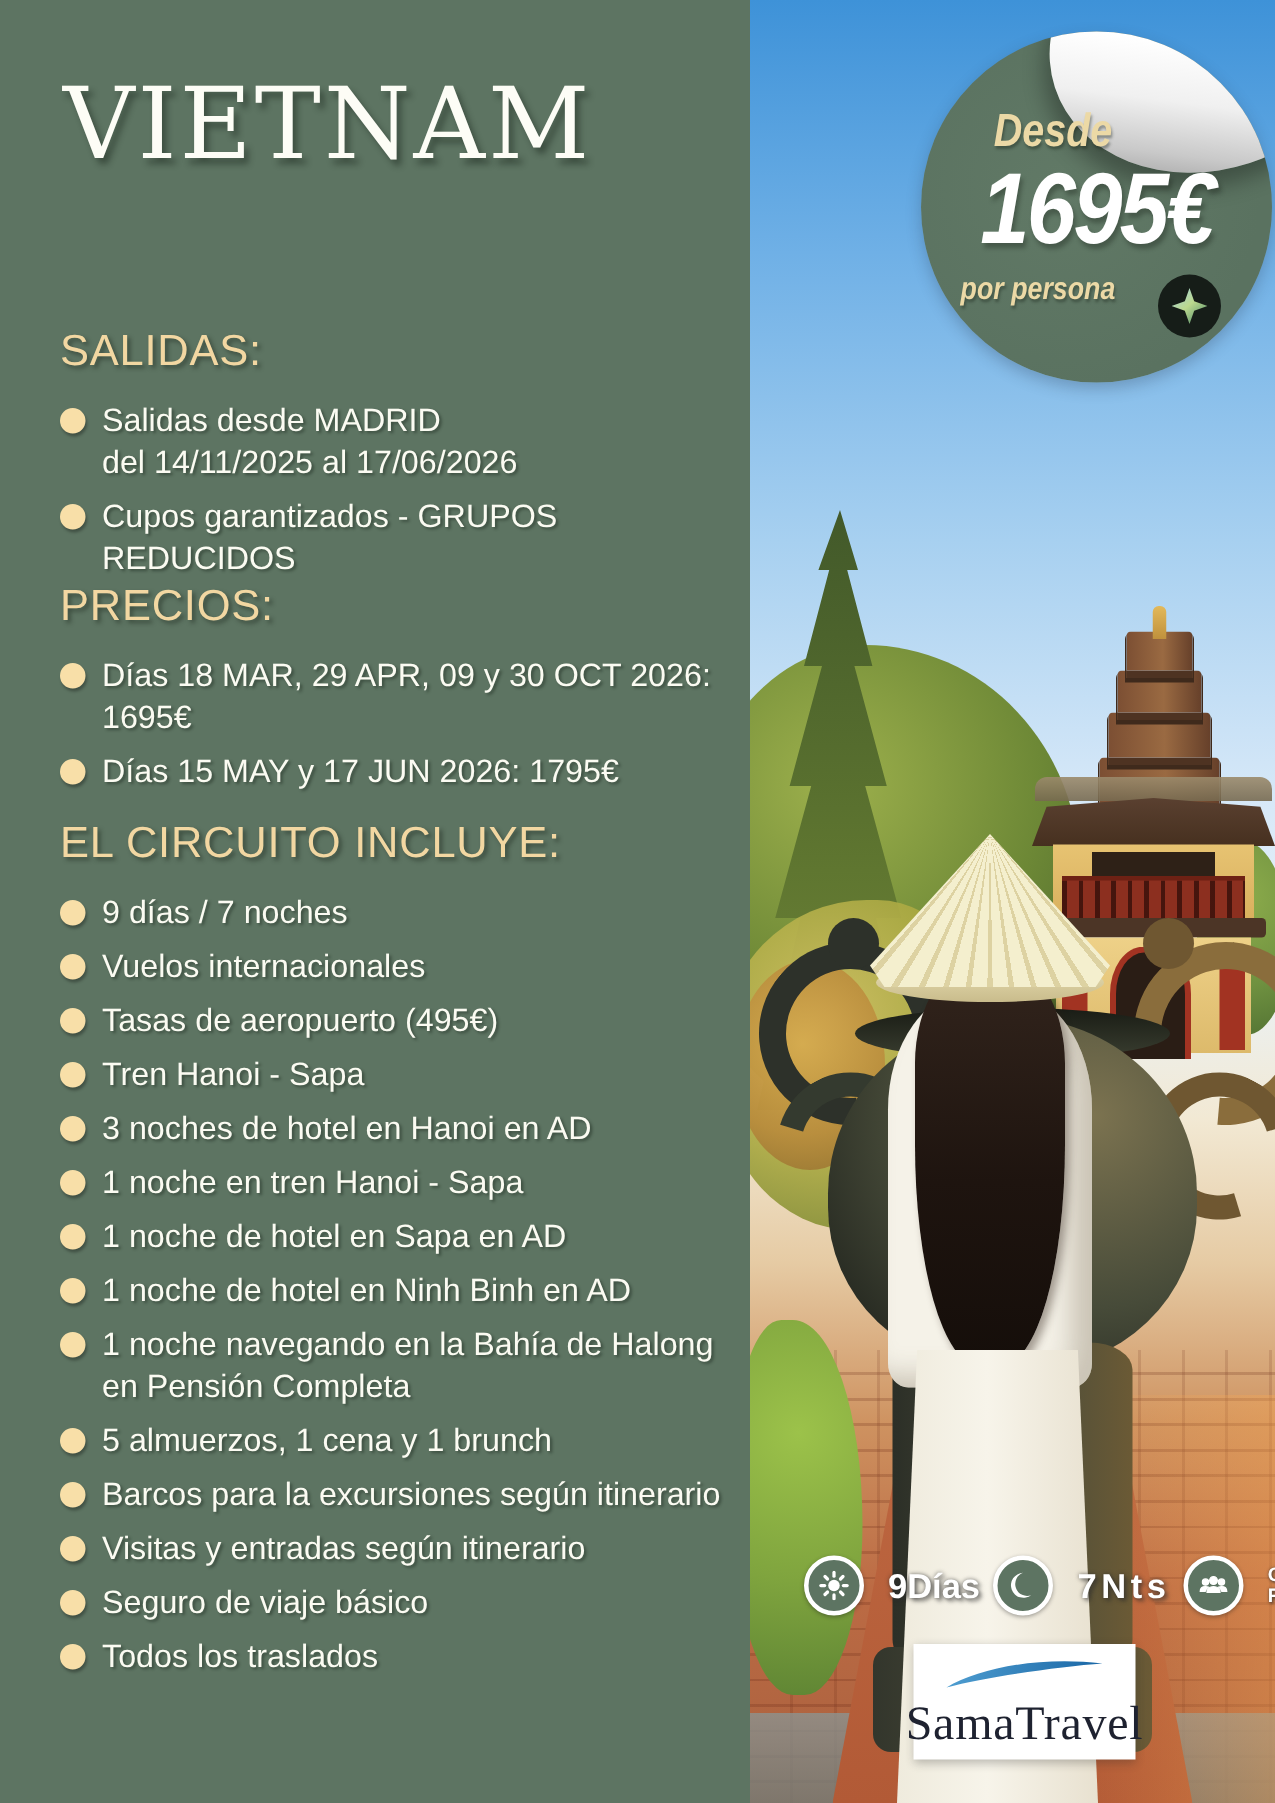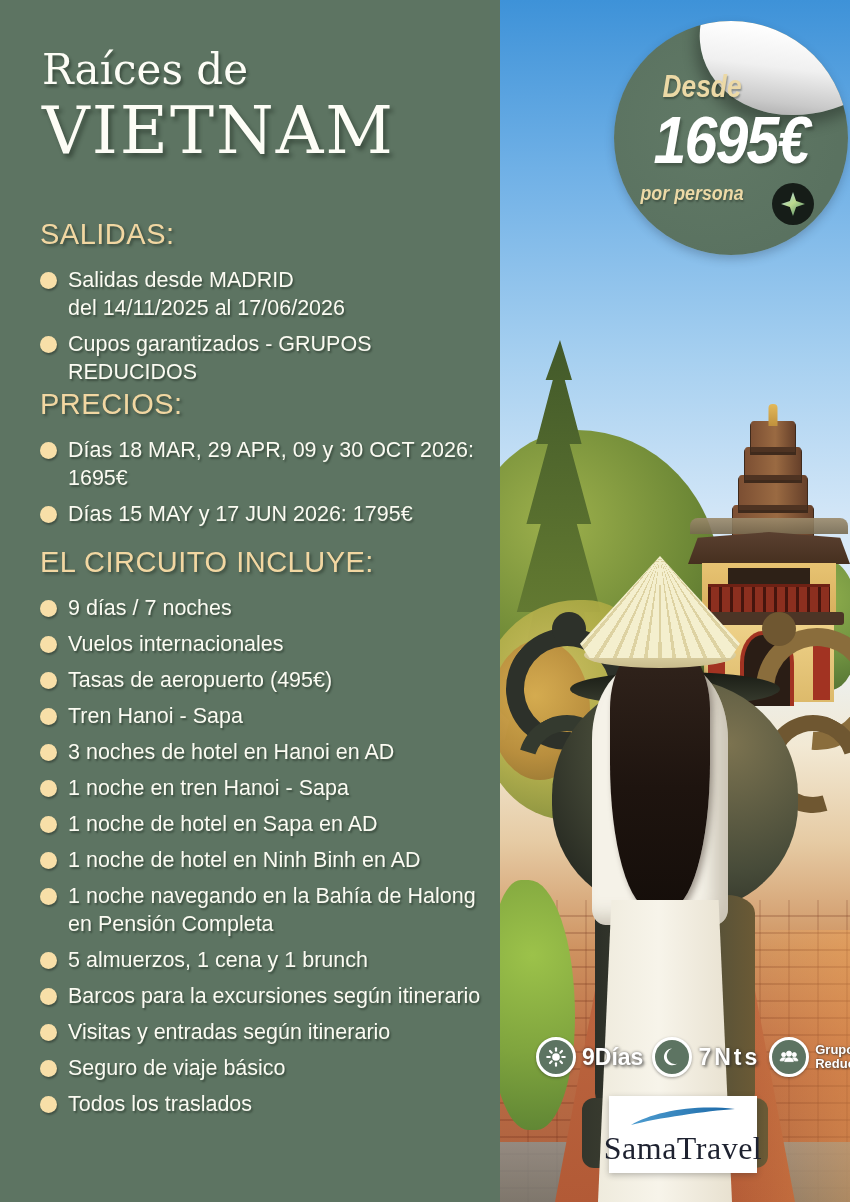--- a/index.html
+++ b/index.html
@@ -139,21 +139,21 @@
      text-shadow:1px 2px 2px rgba(25,35,26,.4);}
   .b-logo{position:absolute;left:158px;top:162px;width:42px;height:42px;border-radius:50%;
      background:#161D18;display:flex;align-items:center;justify-content:center;}
   .b-star{width:24px;height:24px;
      background:linear-gradient(140deg,#9FD0E8 0%,#BCD98E 48%,#3F7F63 100%);
      clip-path:polygon(50% 0,63% 37%,100% 50%,63% 63%,50% 100%,37% 63%,0 50%,37% 37%);}
 
   
   .stats{position:absolute;left:536px;top:1035px;width:306px;height:44px;display:flex;
      align-items:center;gap:9px;}
-  .stat{display:flex;align-items:center;gap:6px;}
+  .stat{display:flex;align-items:center;gap:16px;}
   .sicon{flex:none;width:34px;height:34px;border-radius:50%;background:#5D7462;
      border:3px solid #FFFFFF;display:flex;align-items:center;justify-content:center;
      box-shadow:0 1px 3px rgba(30,30,30,.4);}
   .sicon svg{width:20px;height:20px;fill:#FFFFFF;stroke:#FFFFFF;position:static;}
   .slabel{color:#FFF;font-size:23px;font-weight:700;
      text-shadow:0 0 3px rgba(45,45,45,.65),2px 2px 3px rgba(45,45,45,.55);}
   .slabel.sp{letter-spacing:3px;}
   .slabel2{color:#FFF;font-size:13px;font-weight:700;line-height:14px;
      text-shadow:0 0 2px rgba(45,45,45,.7),1px 1px 2px rgba(45,45,45,.6);}
   .slabel2 span{display:block;}
@@ -218,21 +218,20 @@
     <div class="urn-base"></div>
 
     <div class="torso"></div>
     <div class="hair"></div>
     <div class="dress"></div>
     <div class="hatbrim"></div>
     <div class="hat"></div>
   </div>
 
   <div class="title-block">
-    <div class="title-sub">Raíces de</div>
     <div class="title-main">VIETNAM</div>
   </div>
 
   <div class="section sec-salidas">
     <h2>SALIDAS:</h2>
     <ul class="blist">
       <li class="item">
         <span class="dot"></span>
         <span class="txt">
           <span class="l">Salidas desde MADRID</span>

